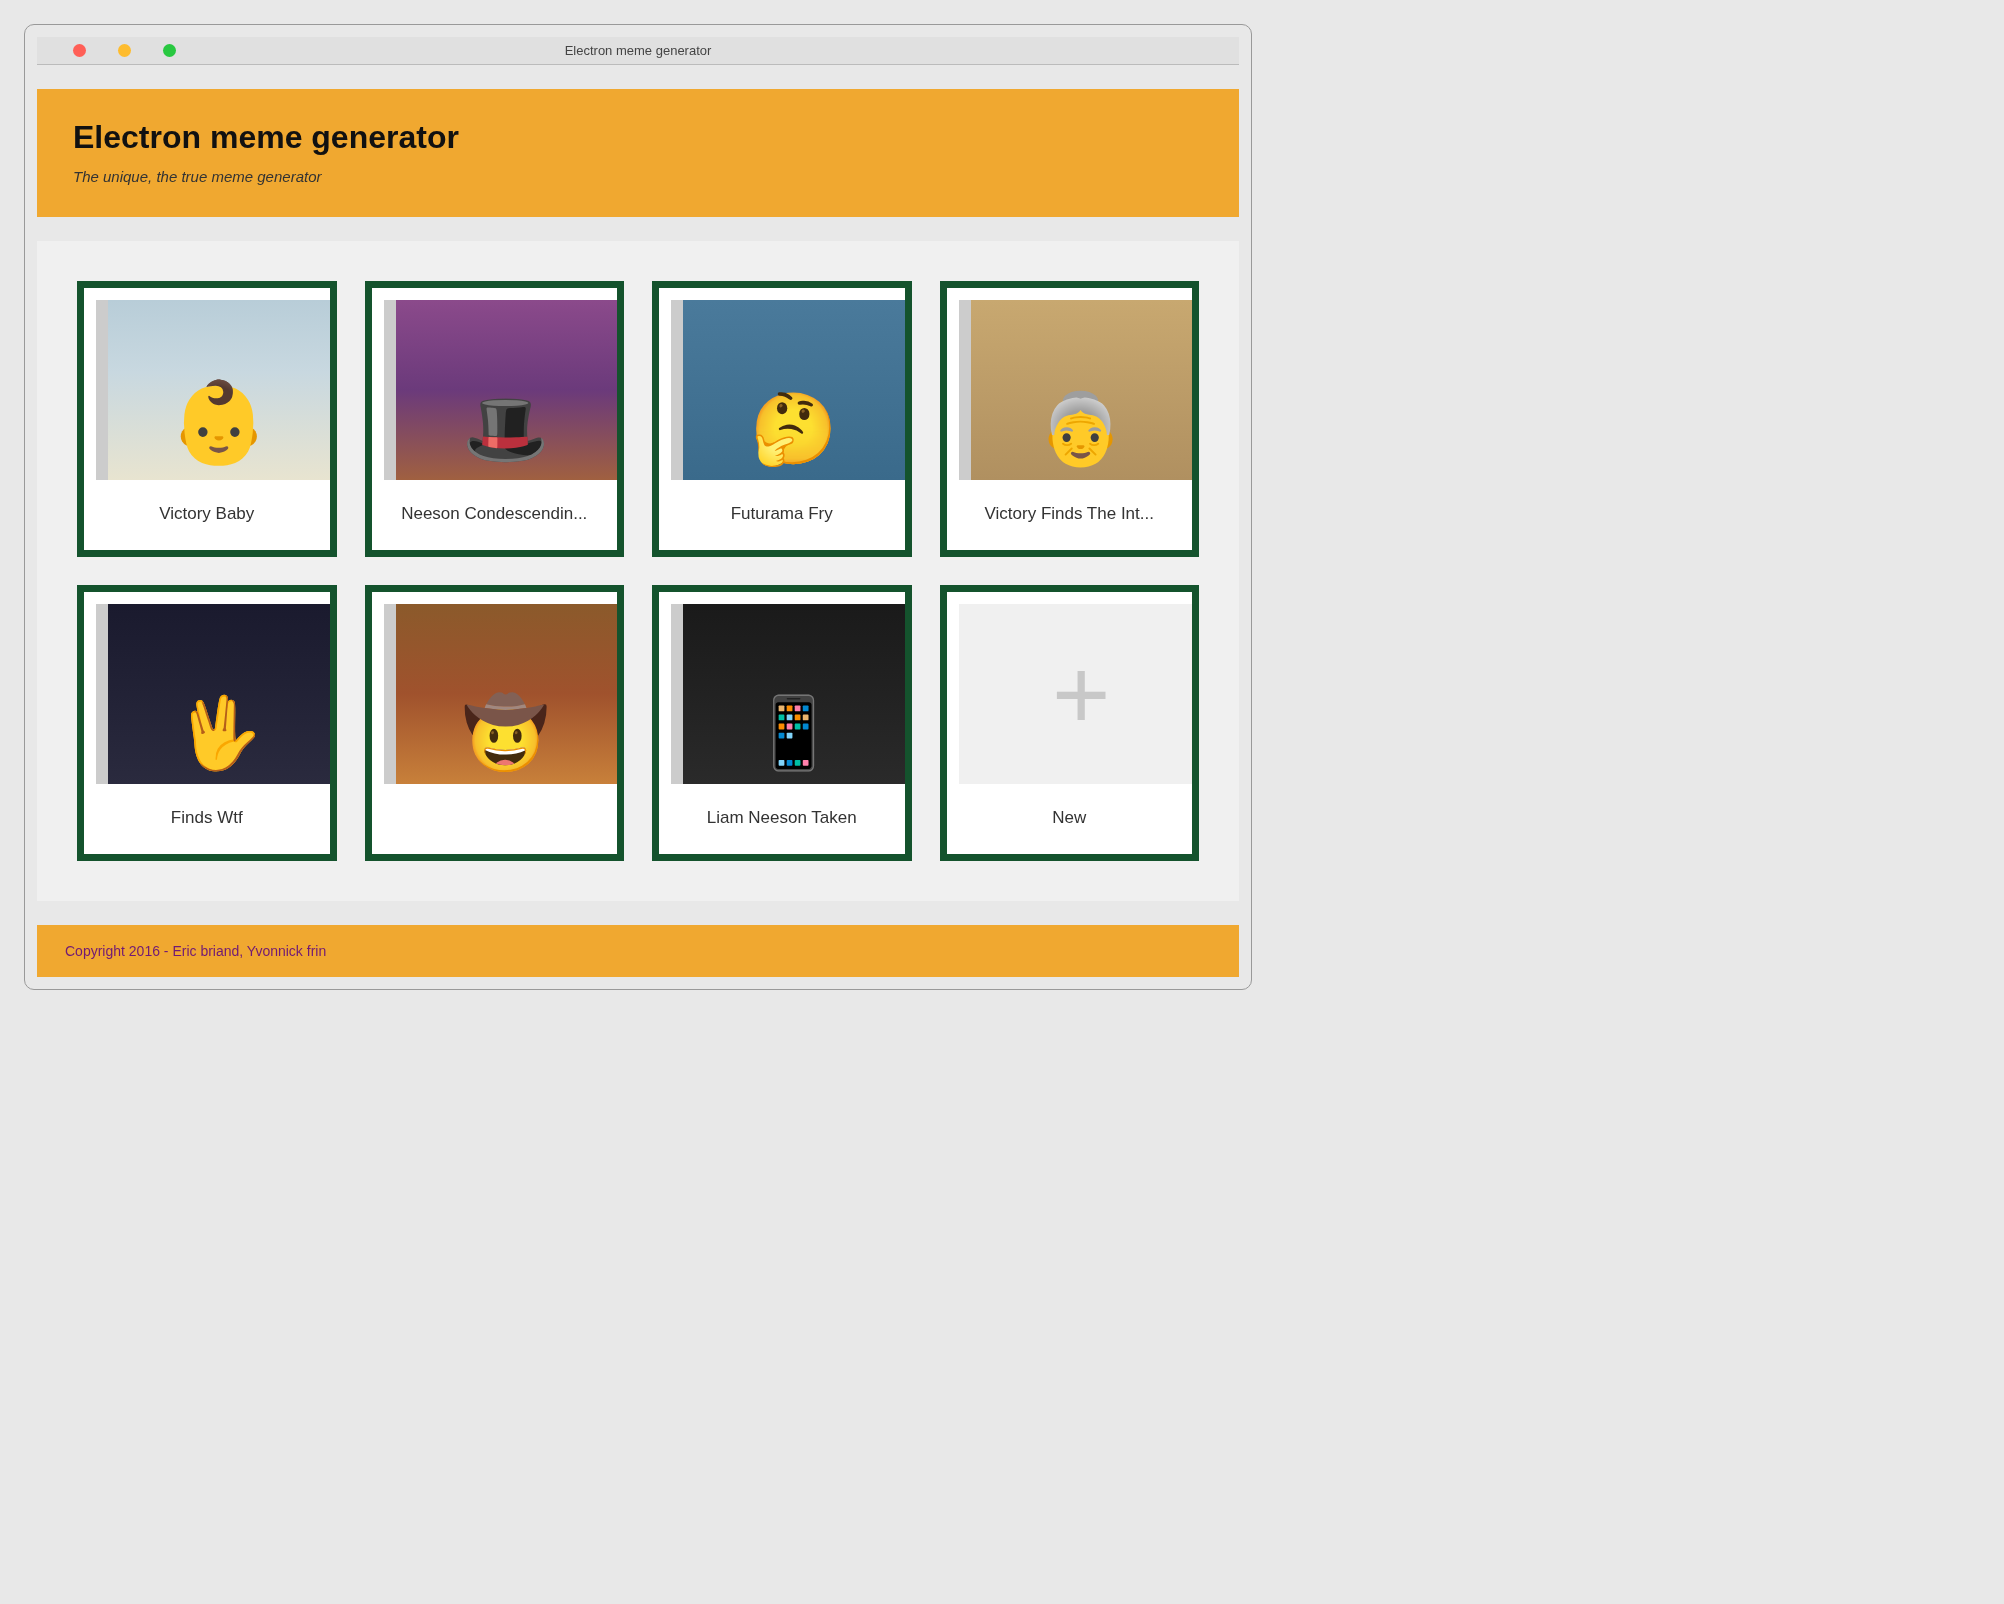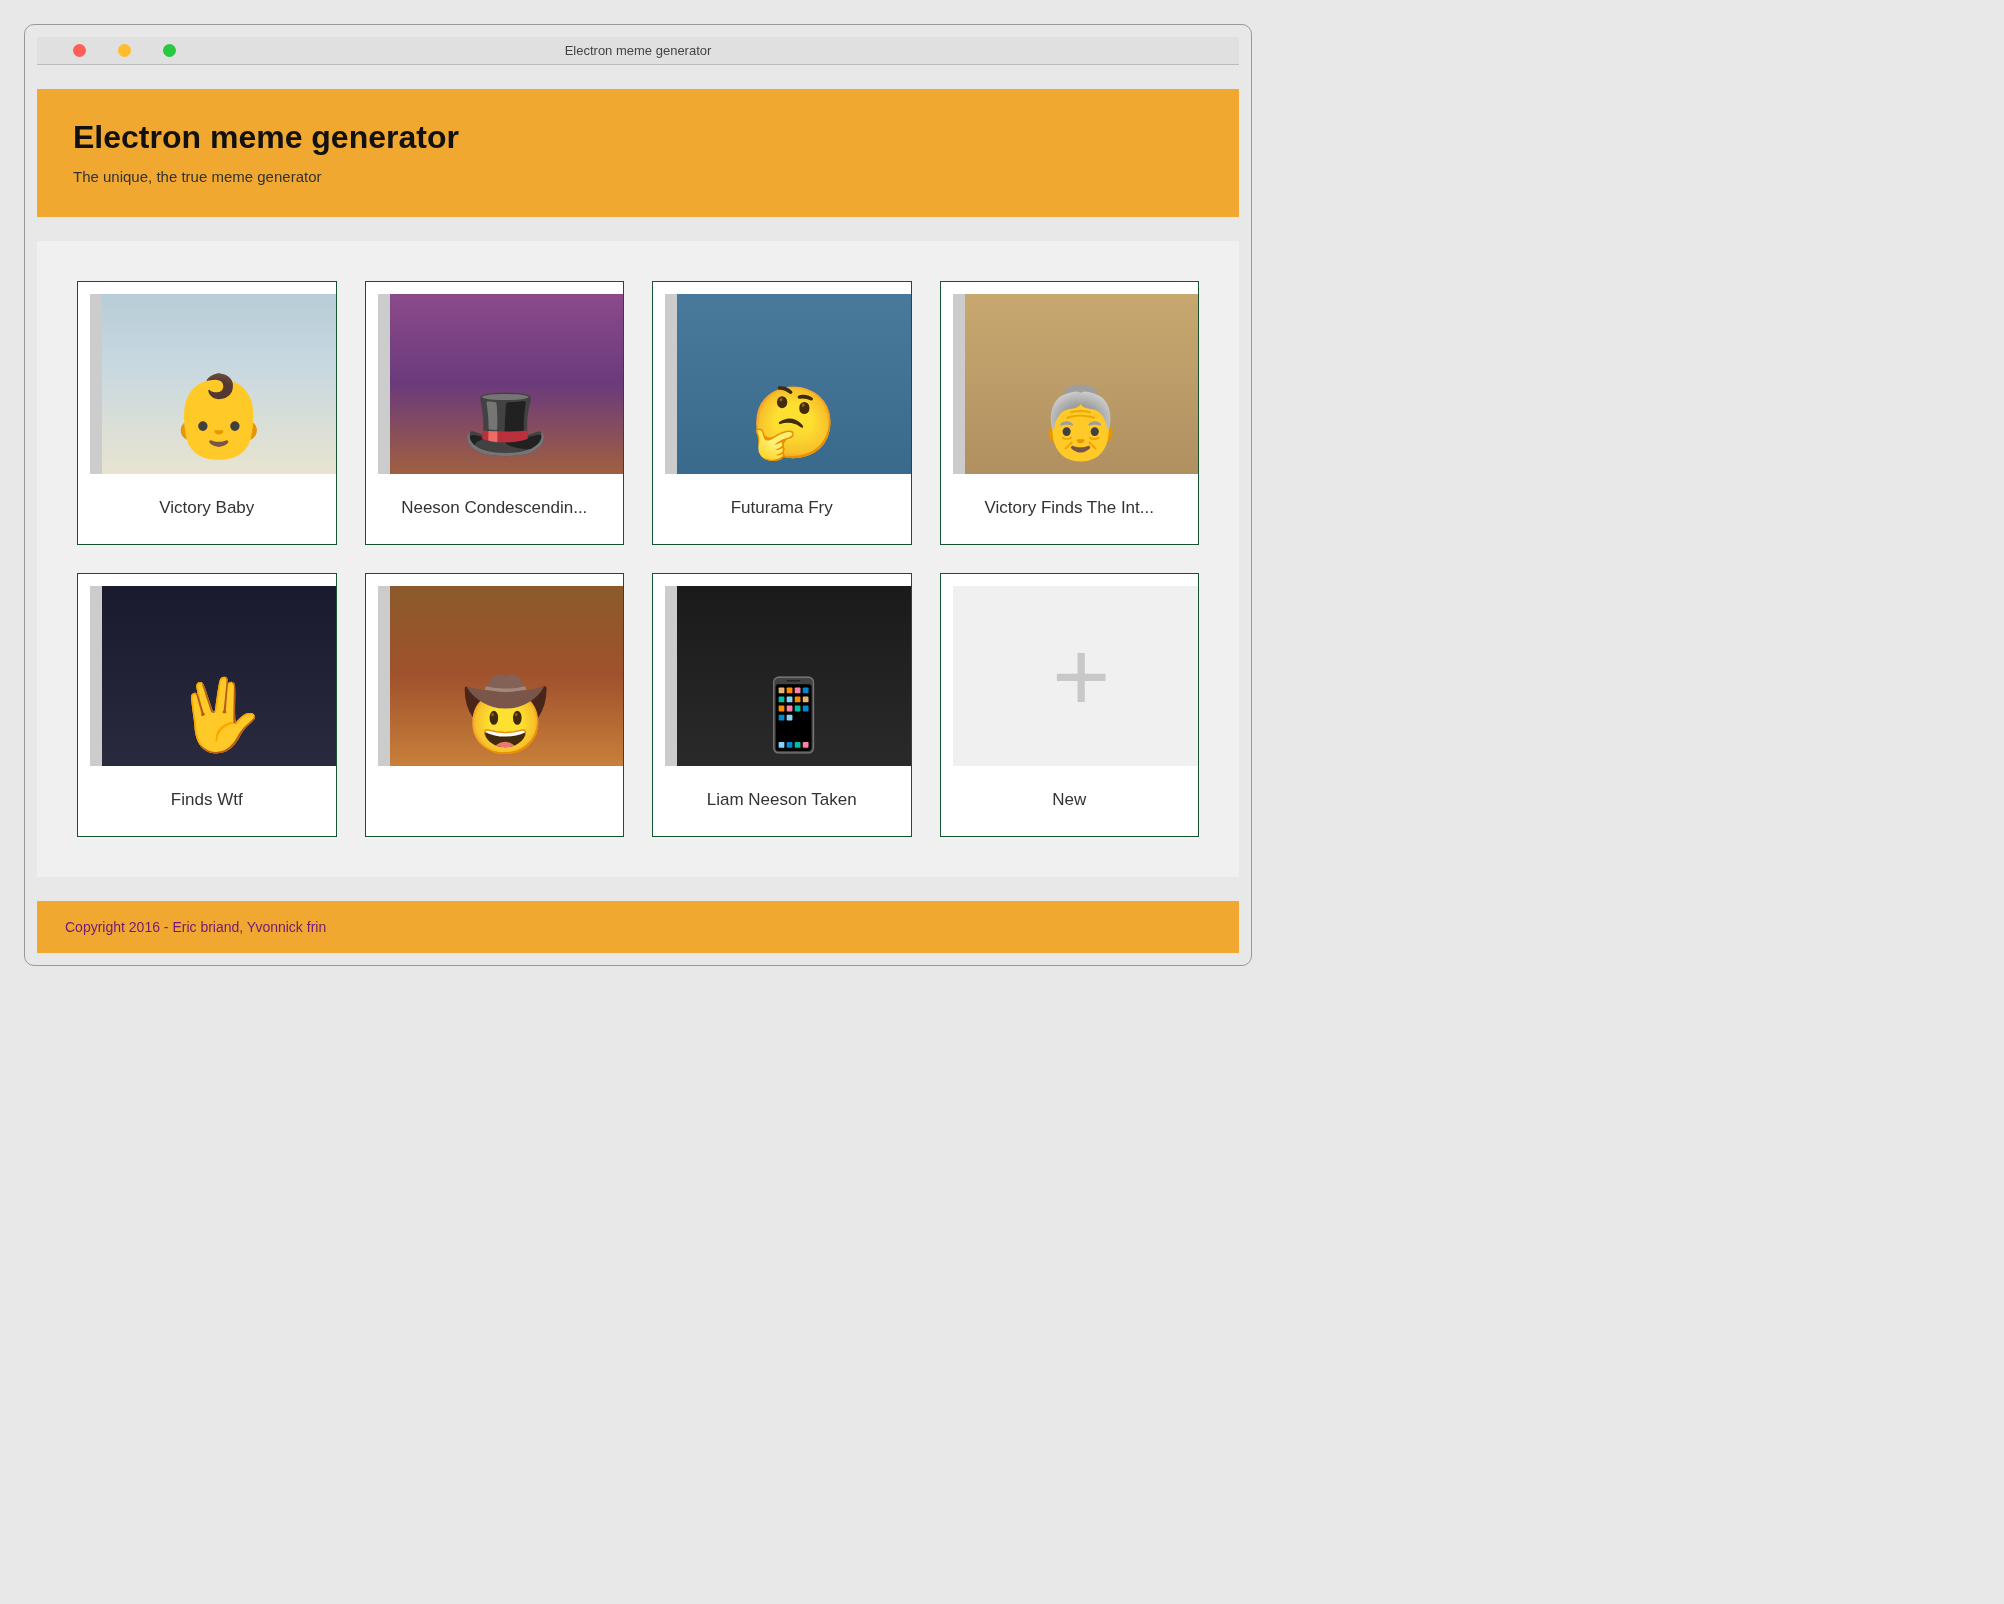--- a/index.html
+++ b/index.html
@@ -63,40 +63,41 @@
     }
 
     .app-title {
       font-size: 32px;
       font-weight: 800;
       color: #111;
     }
 
     .app-subtitle {
       font-size: 15px;
+      font-style: italic;
       color: #333;
       margin-top: 4px;
     }
 
     
     .main-content {
       flex: 1;
       background: #f0f0f0;
       padding: 16px;
     }
 
     .meme-grid {
       display: grid;
       grid-template-columns: repeat(4, 1fr);
       gap: 4px;
     }
 
     .meme-card {
       background: #fff;
-      border: 1px solid #14532d;
+      border: 7px solid #14532d;
       cursor: pointer;
       overflow: hidden;
     }
 
     .meme-image-container {
       width: 100%;
       height: 180px;
       overflow: hidden;
       background: #ccc;
       display: flex;

